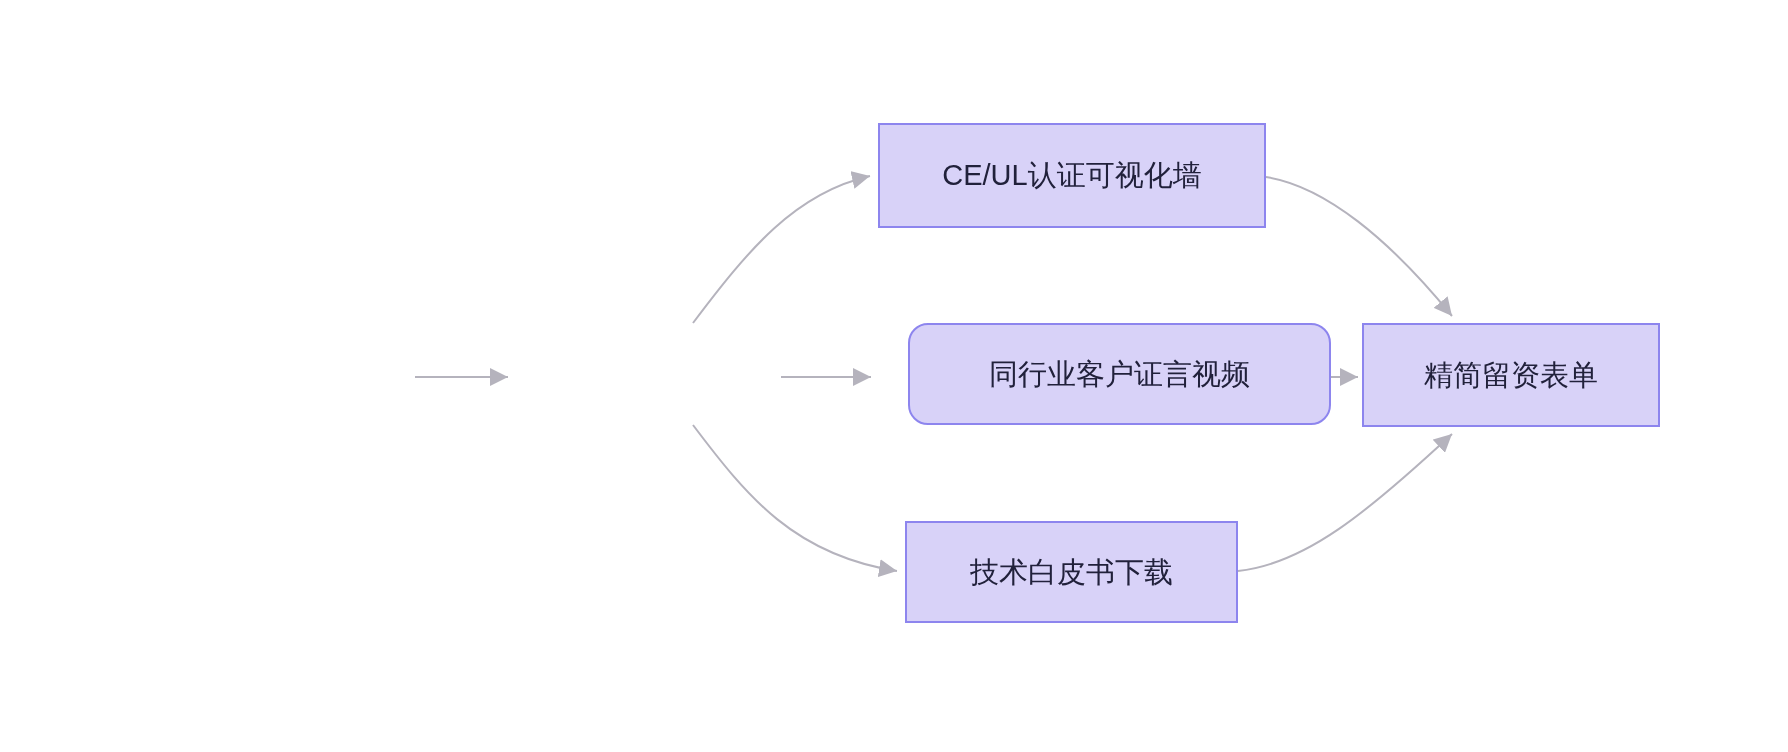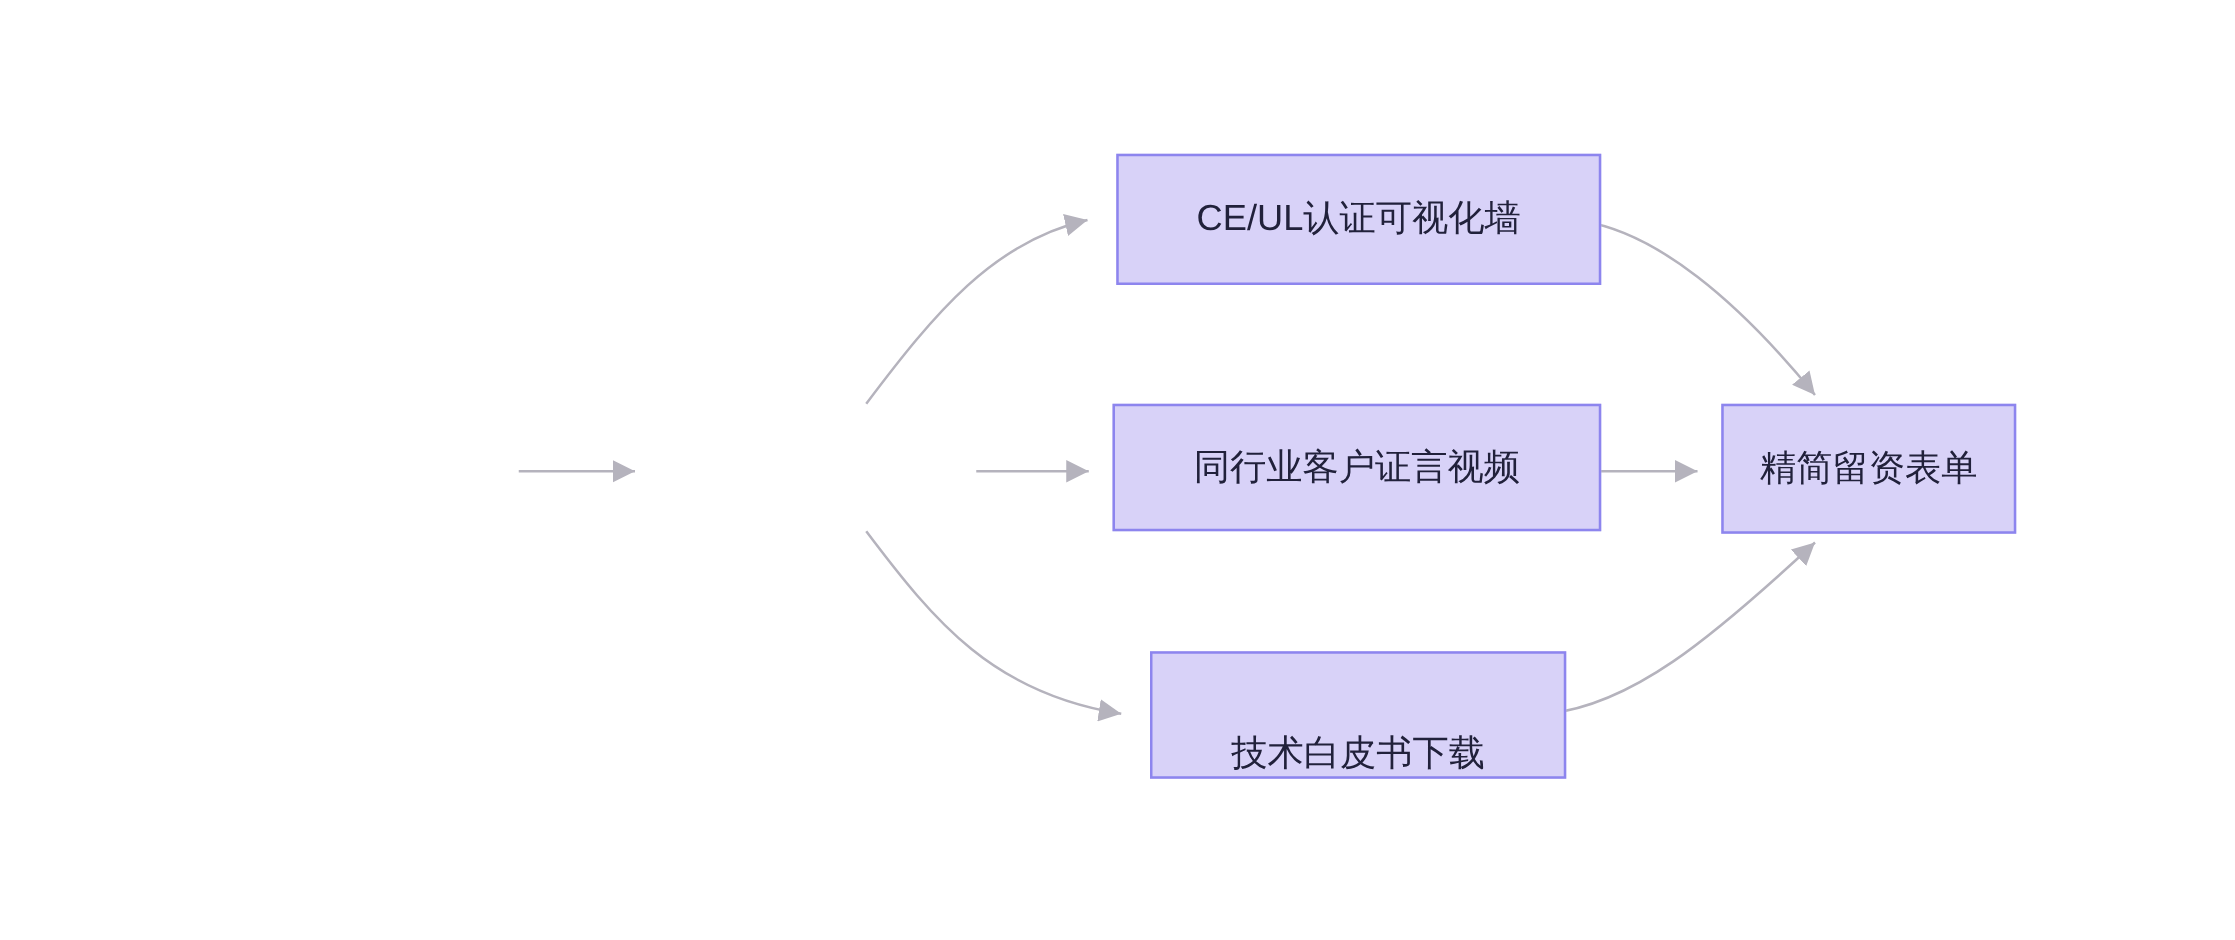--- a/index.html
+++ b/index.html
@@ -33,29 +33,28 @@
     background: #d8d2f8;
     border: 2.5px solid #8d85ee;
     display: flex;
     align-items: center;
     justify-content: center;
     color: #21213b;
     font-size: 29px;
     line-height: 1.2;
     text-align: center;
     white-space: nowrap;
-    margin-left: 15px;
   }
   
   .node-a { left: 127px;  top: 323px; width: 288px; height: 102px; }
   .node-b { left: 512px;  top: 323px; width: 269px; height: 102px; }
   .node-c { left: 878px;  top: 123px; width: 388px; height: 105px; }
-  .node-d { left: 875px;  top: 323px; width: 391px; height: 102px; }
-  .node-e { left: 905px;  top: 521px; width: 333px; height: 102px; align-items: flex-end; }
-  .node-f { left: 1362px; top: 323px; width: 236px; height: 104px; }
+  .node-d { left: 908px;  top: 323px; width: 423px; height: 102px; border-radius: 20px; }
+  .node-e { left: 905px;  top: 521px; width: 333px; height: 102px; }
+  .node-f { left: 1362px; top: 323px; width: 298px; height: 104px; }
 </style>
 </head>
 <body>
 
 <div class="stage">
 
   <svg class="edge-layer" viewBox="0 0 1788 752" xmlns="http://www.w3.org/2000/svg" aria-hidden="true">
     <defs>
       <marker id="arrowhead" viewBox="0 0 10 10" refX="10" refY="5" markerWidth="9" markerHeight="9" orient="auto">
         <path d="M0,0 L10,5 L0,10 z" fill="#b5b3bd"></path>

